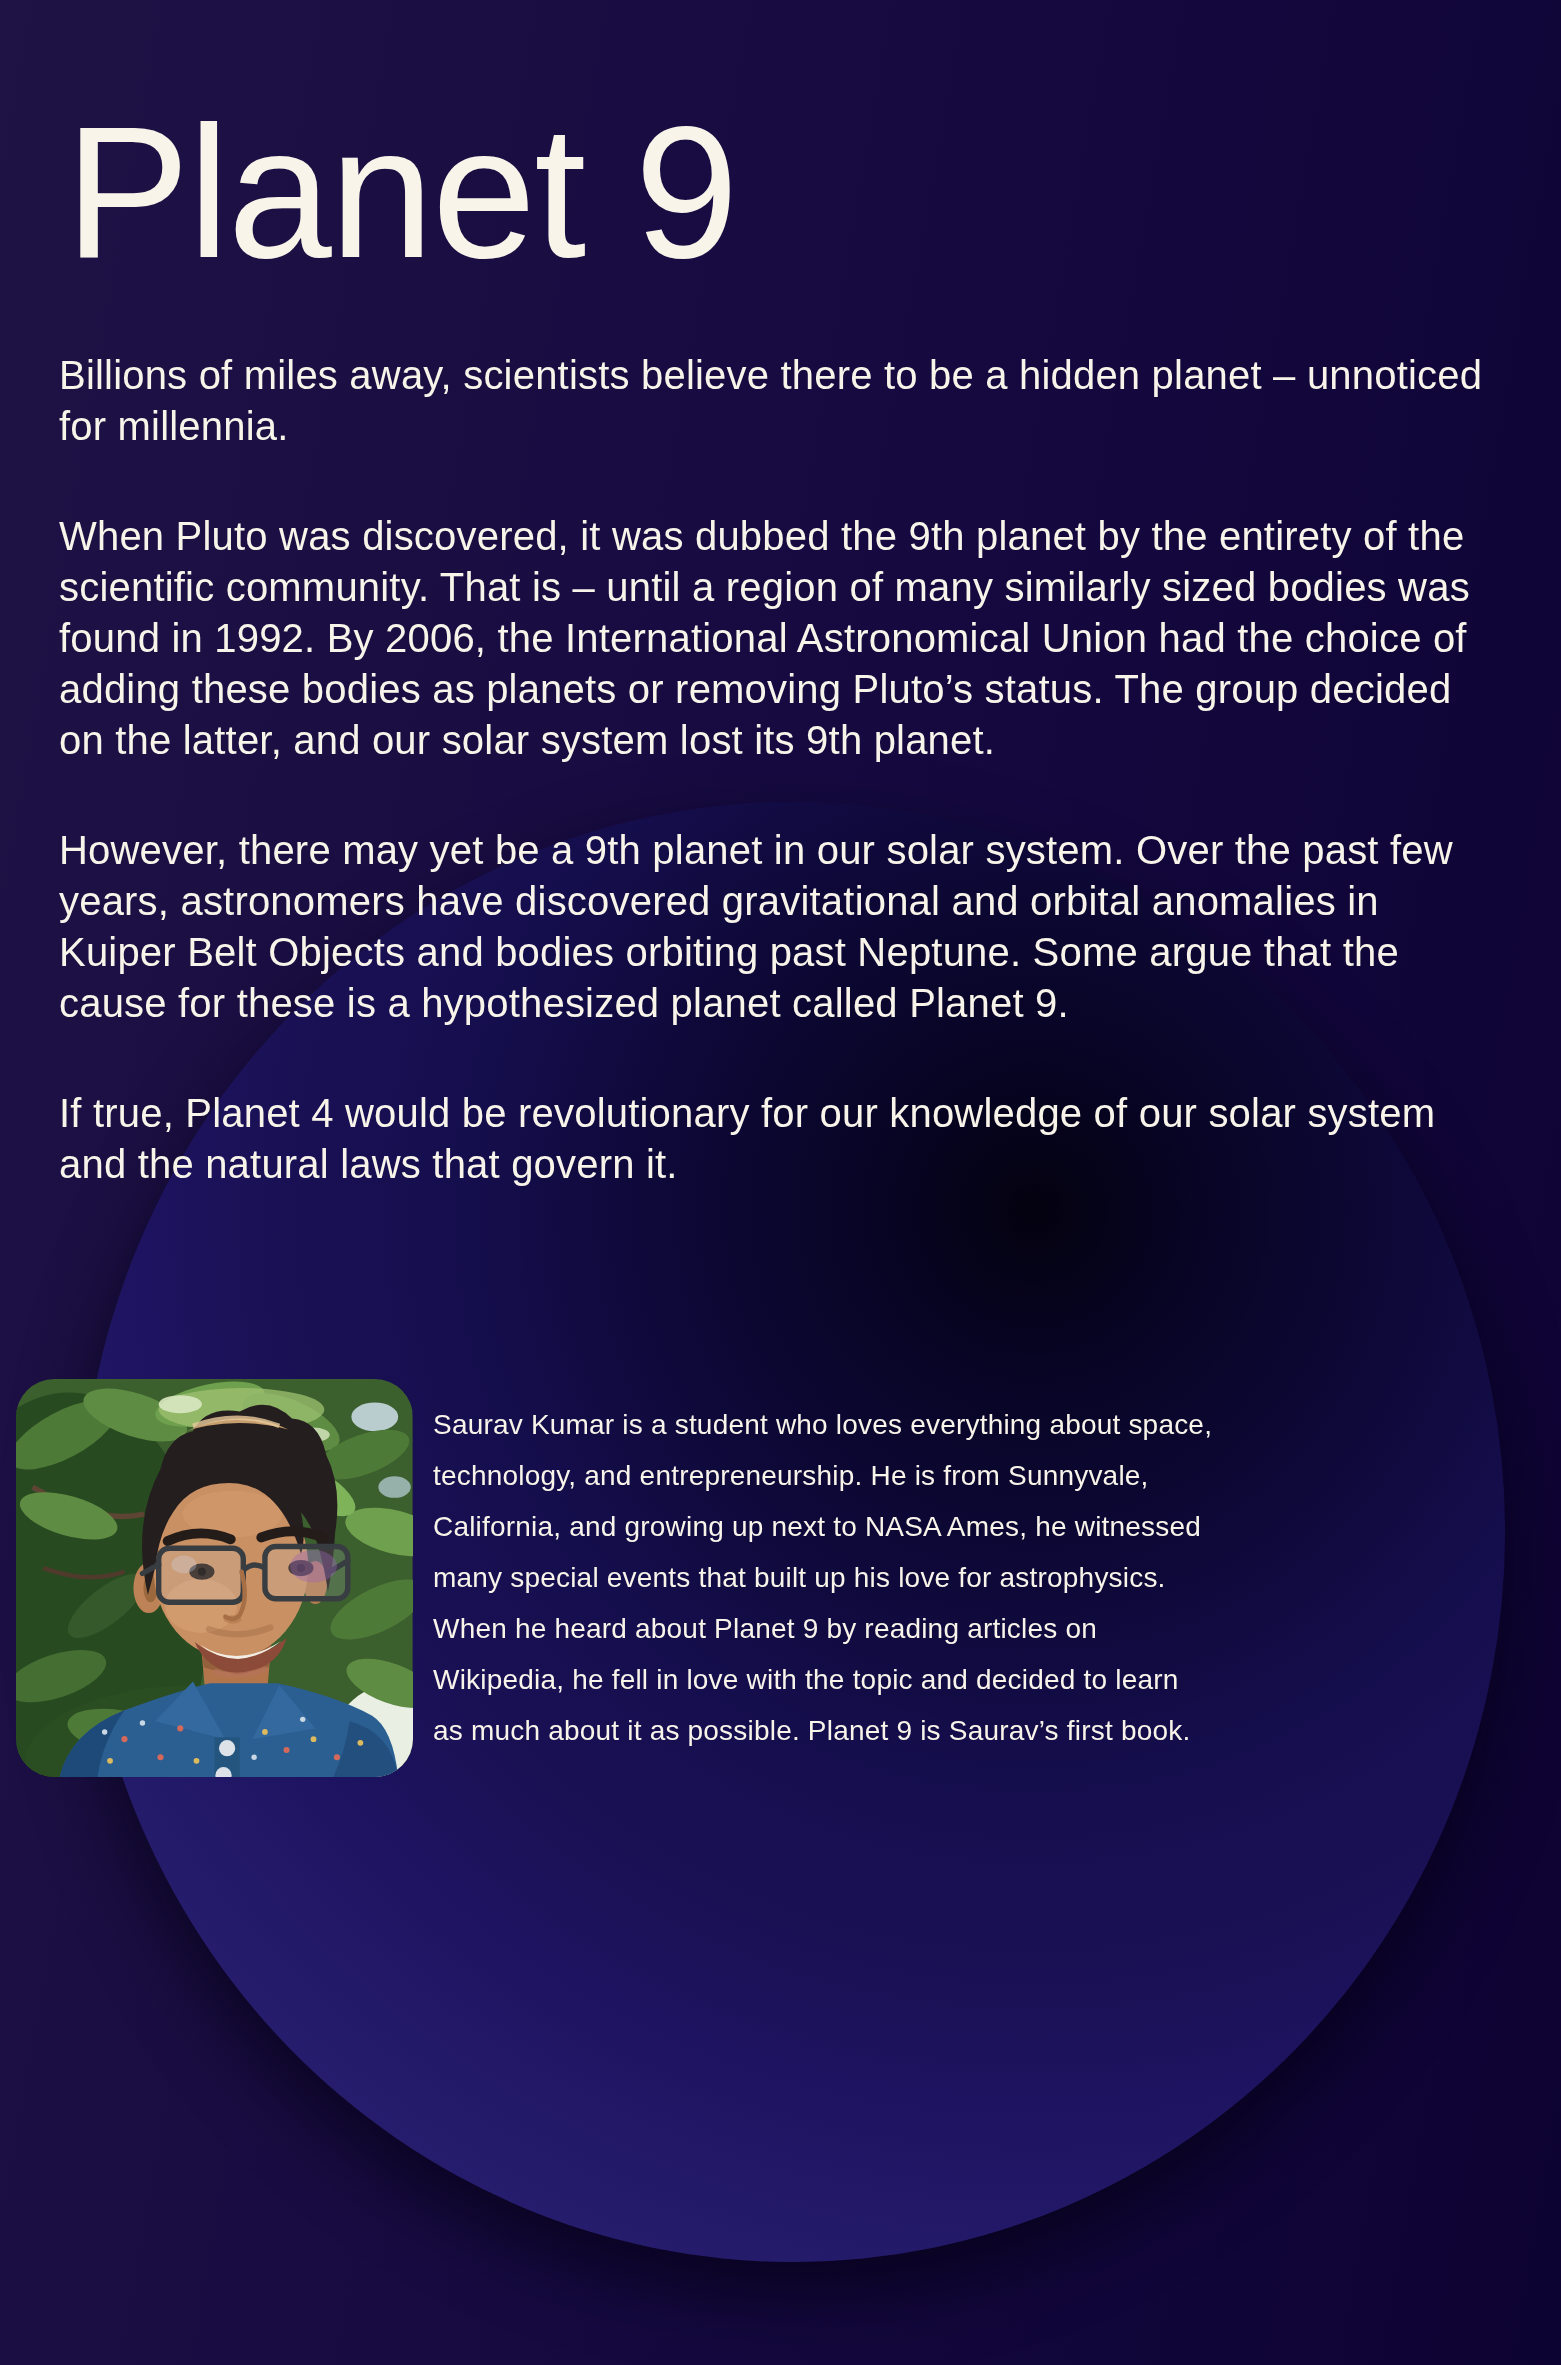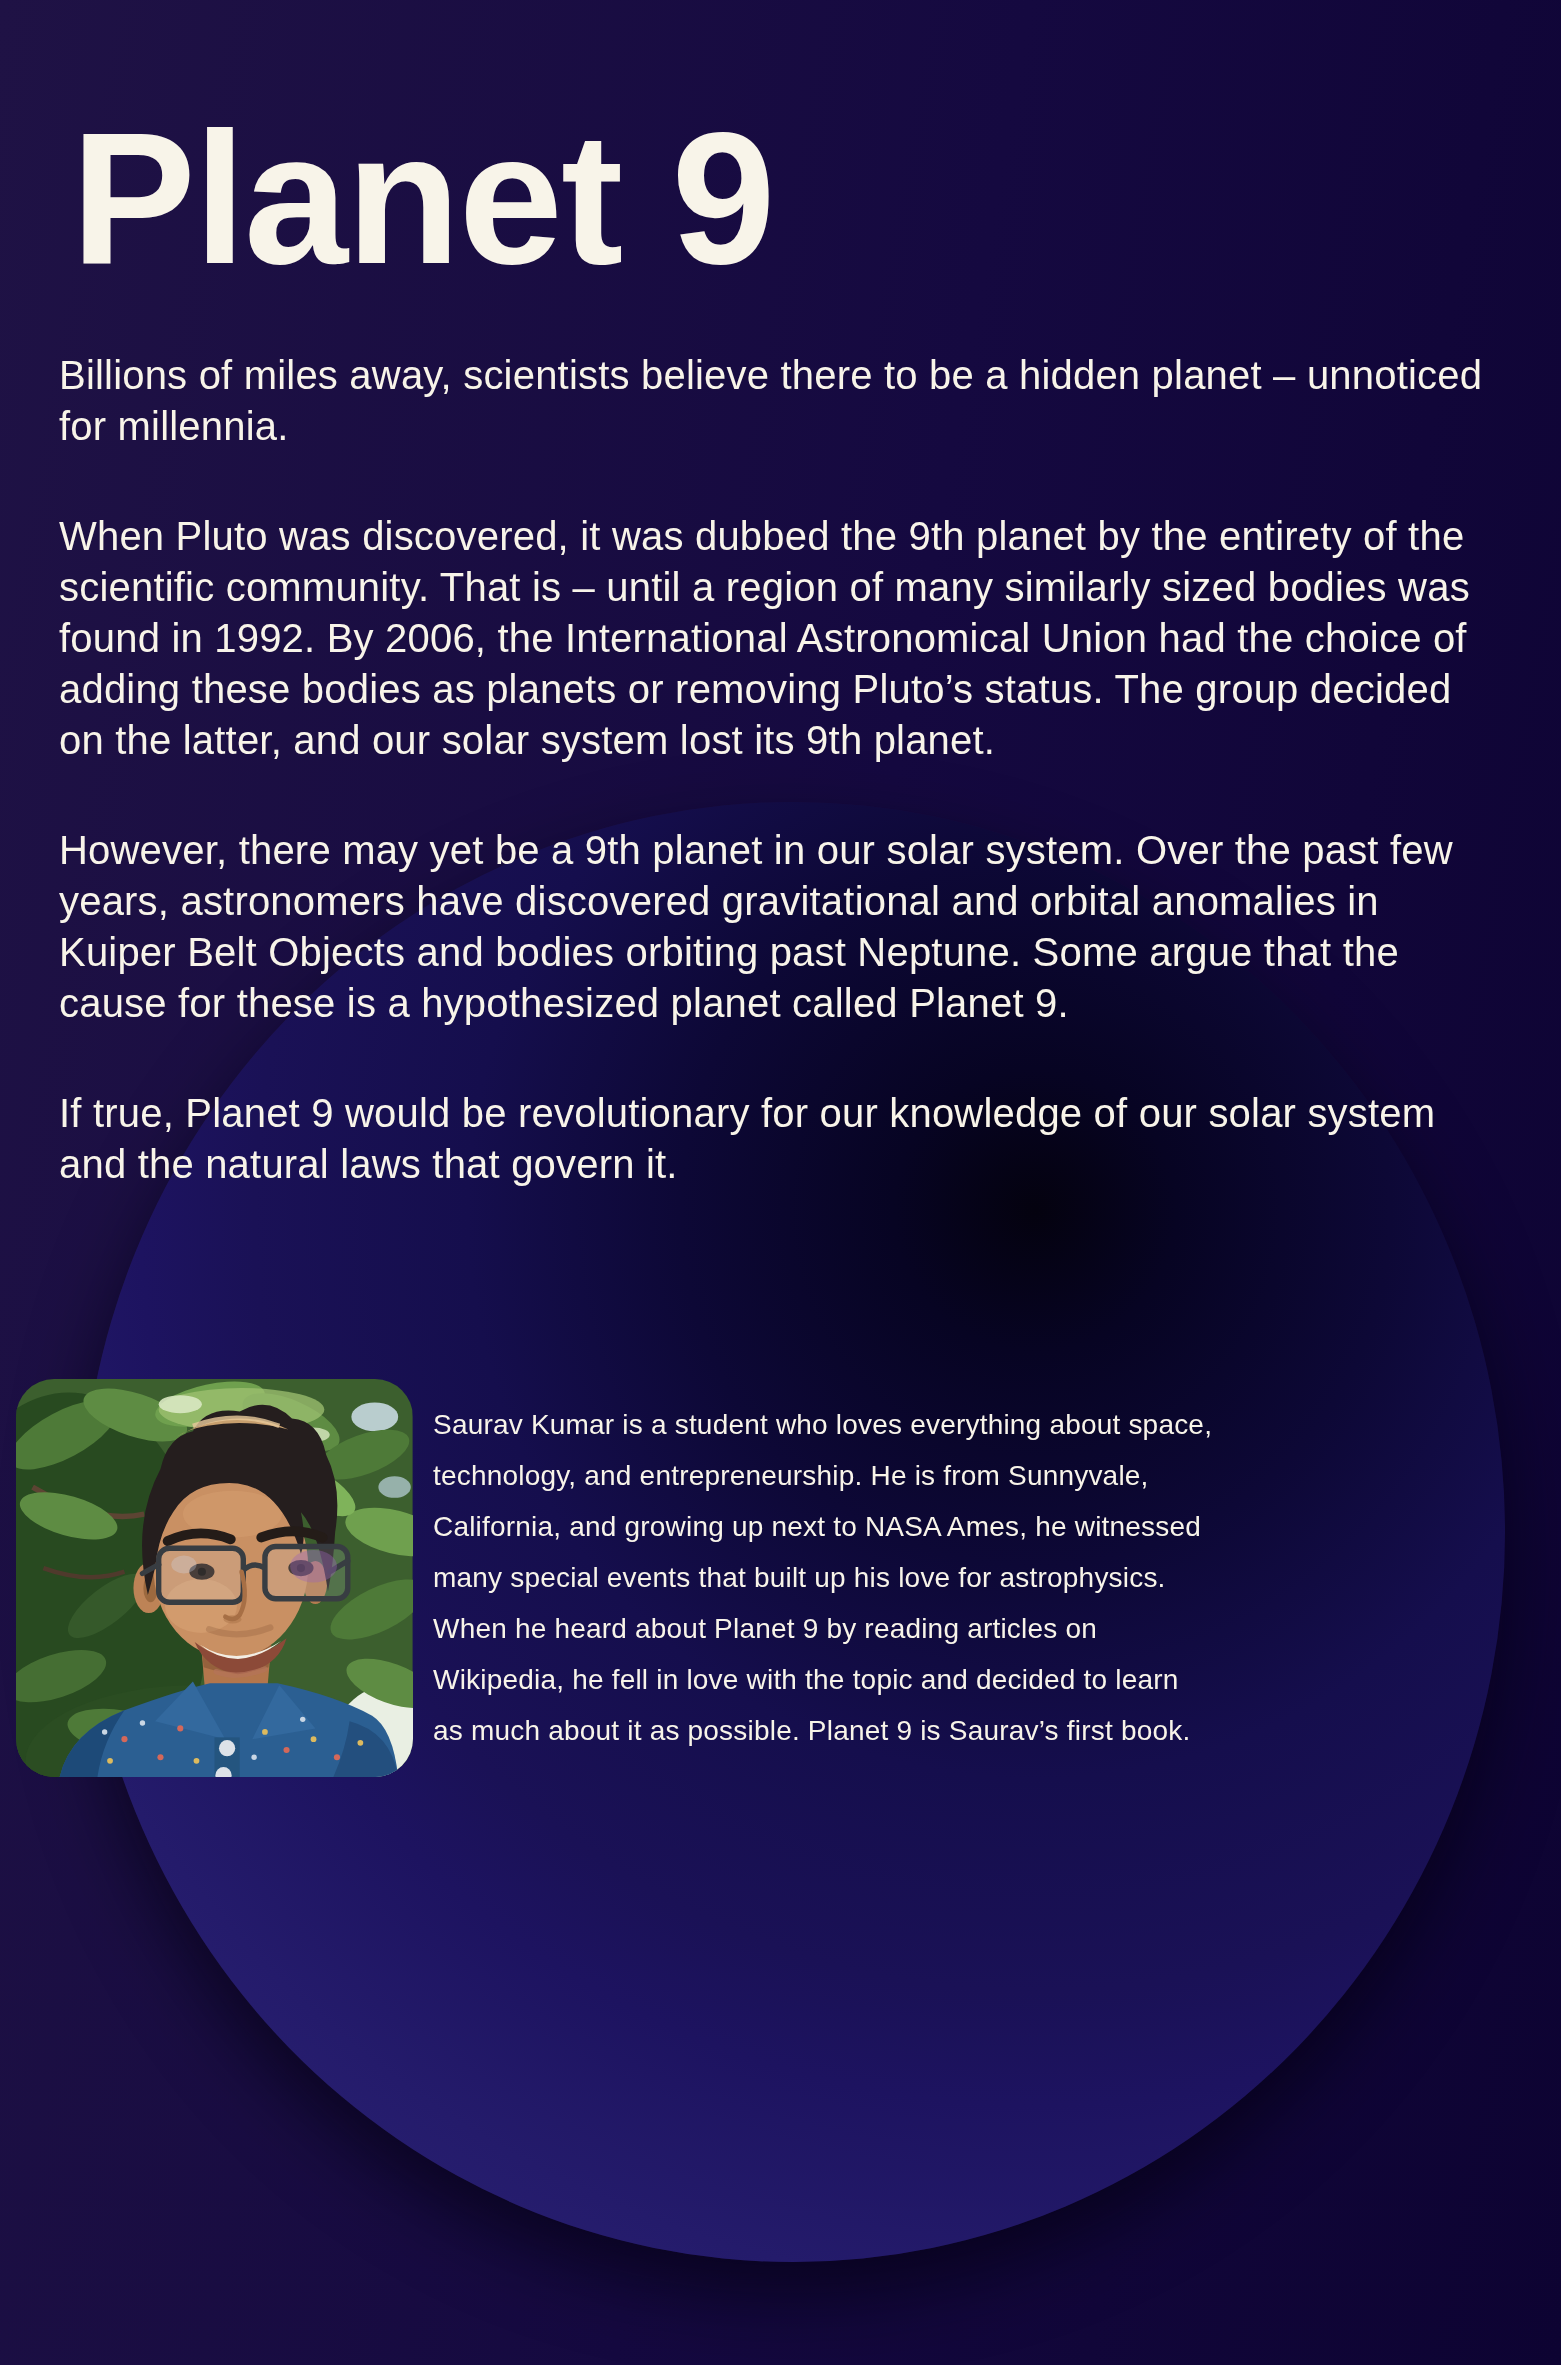--- a/index.html
+++ b/index.html
@@ -37,24 +37,24 @@
       #1d1360 63%,
       #241b6b 76%,
       #2a2174 88%,
       var(--planet-bright, #2d2478) 100%);
     box-shadow: 0 32px 72px rgba(3, 1, 15, 0.65);
   }
   .title {
     position: absolute;
     left: 63px;
     top: 97px;
-    margin: 8px;
+    margin: 2px;
     font-size: 187px;
     line-height: 1;
-    font-weight: 700;
+    font-weight: 400;
     letter-spacing: -1.8px;
     color: var(--text-cream, #f8f4e9);
   }
   .synopsis {
     position: absolute;
     left: 59px;
     top: 350px;
     width: 1464px;
   }
   .para {
@@ -102,21 +102,21 @@
 for millennia.</p>
     <p class="para">When Pluto was discovered, it was dubbed the 9th planet by the entirety of the
 scientific community. That is – until a region of many similarly sized bodies was
 found in 1992. By 2006, the International Astronomical Union had the choice of
 adding these bodies as planets or removing Pluto’s status. The group decided
 on the latter, and our solar system lost its 9th planet.</p>
     <p class="para">However, there may yet be a 9th planet in our solar system. Over the past few
 years, astronomers have discovered gravitational and orbital anomalies in
 Kuiper Belt Objects and bodies orbiting past Neptune. Some argue that the
 cause for these is a hypothesized planet called Planet 9.</p>
-    <p class="para">If true, Planet 9 would be revolutionary for our knowledge of our solar system
+    <p class="para">If true, Planet 4 would be revolutionary for our knowledge of our solar system
 and the natural laws that govern it.</p>
   </div>
 
   <div class="author-photo">
     <svg width="397" height="398" viewBox="0 0 440 442" xmlns="http://www.w3.org/2000/svg">
 
       <g>
         <rect width="440" height="442" fill="#3c5f2e"></rect>
         <ellipse cx="58" cy="260" rx="155" ry="245" fill="#284a20"></ellipse>
         <ellipse cx="200" cy="425" rx="190" ry="85" fill="#2b4d22"></ellipse>

